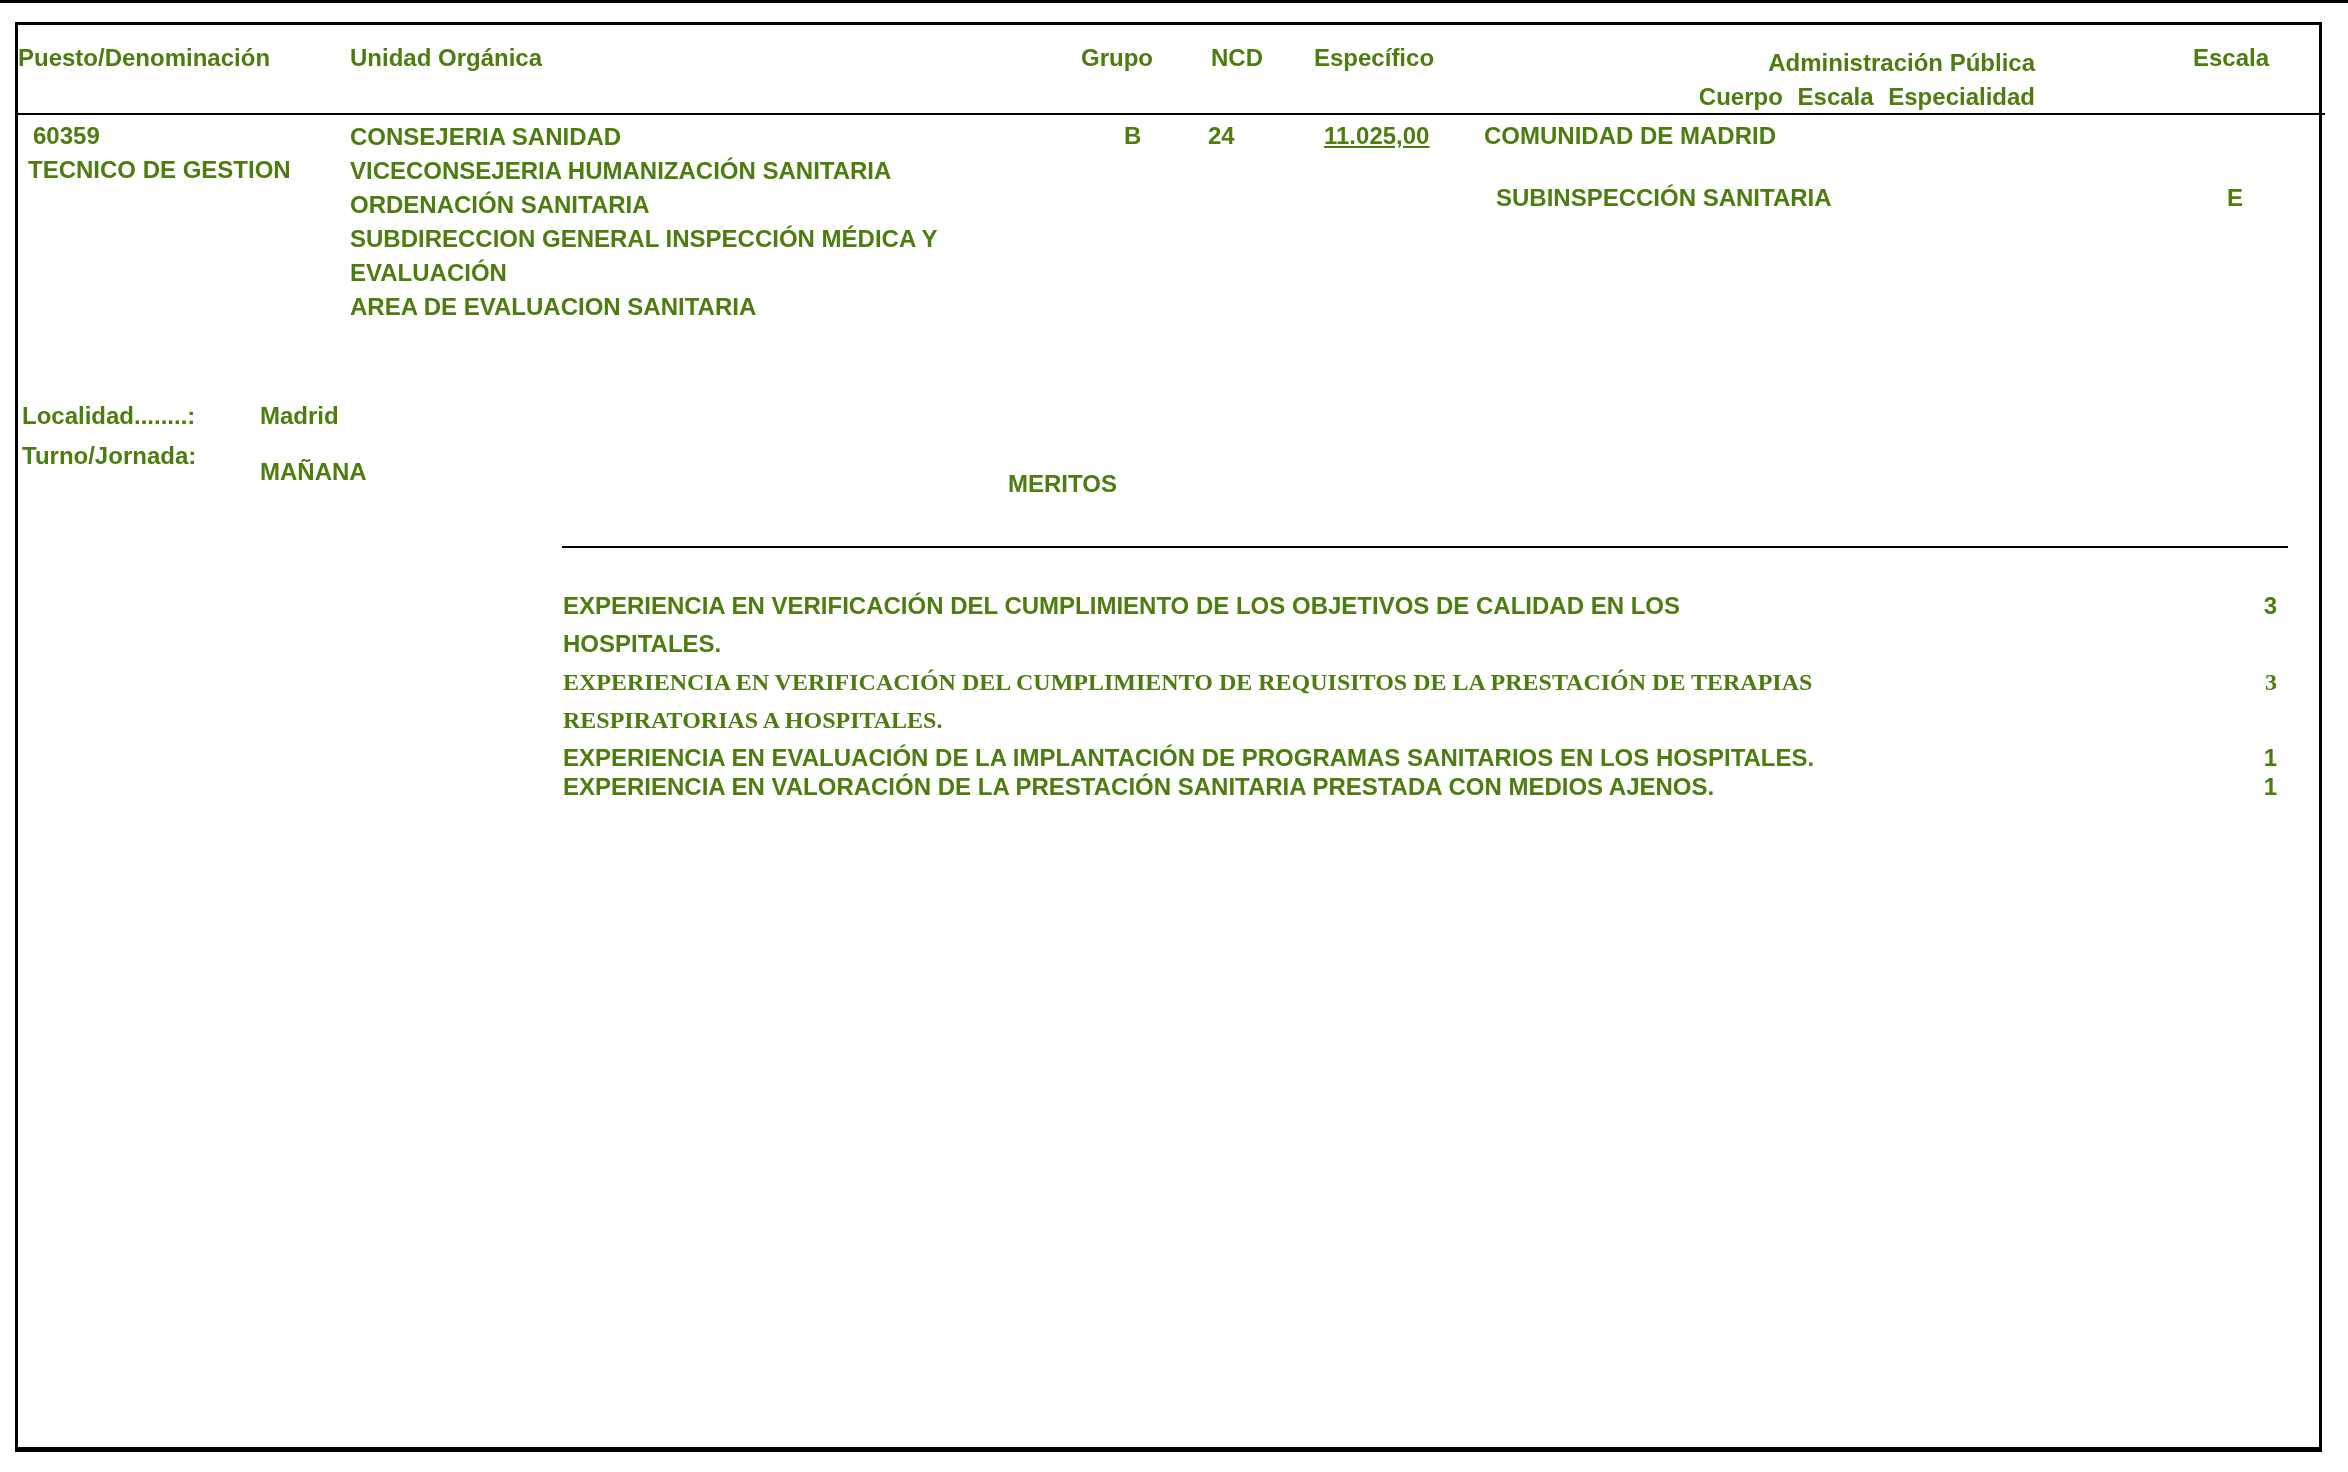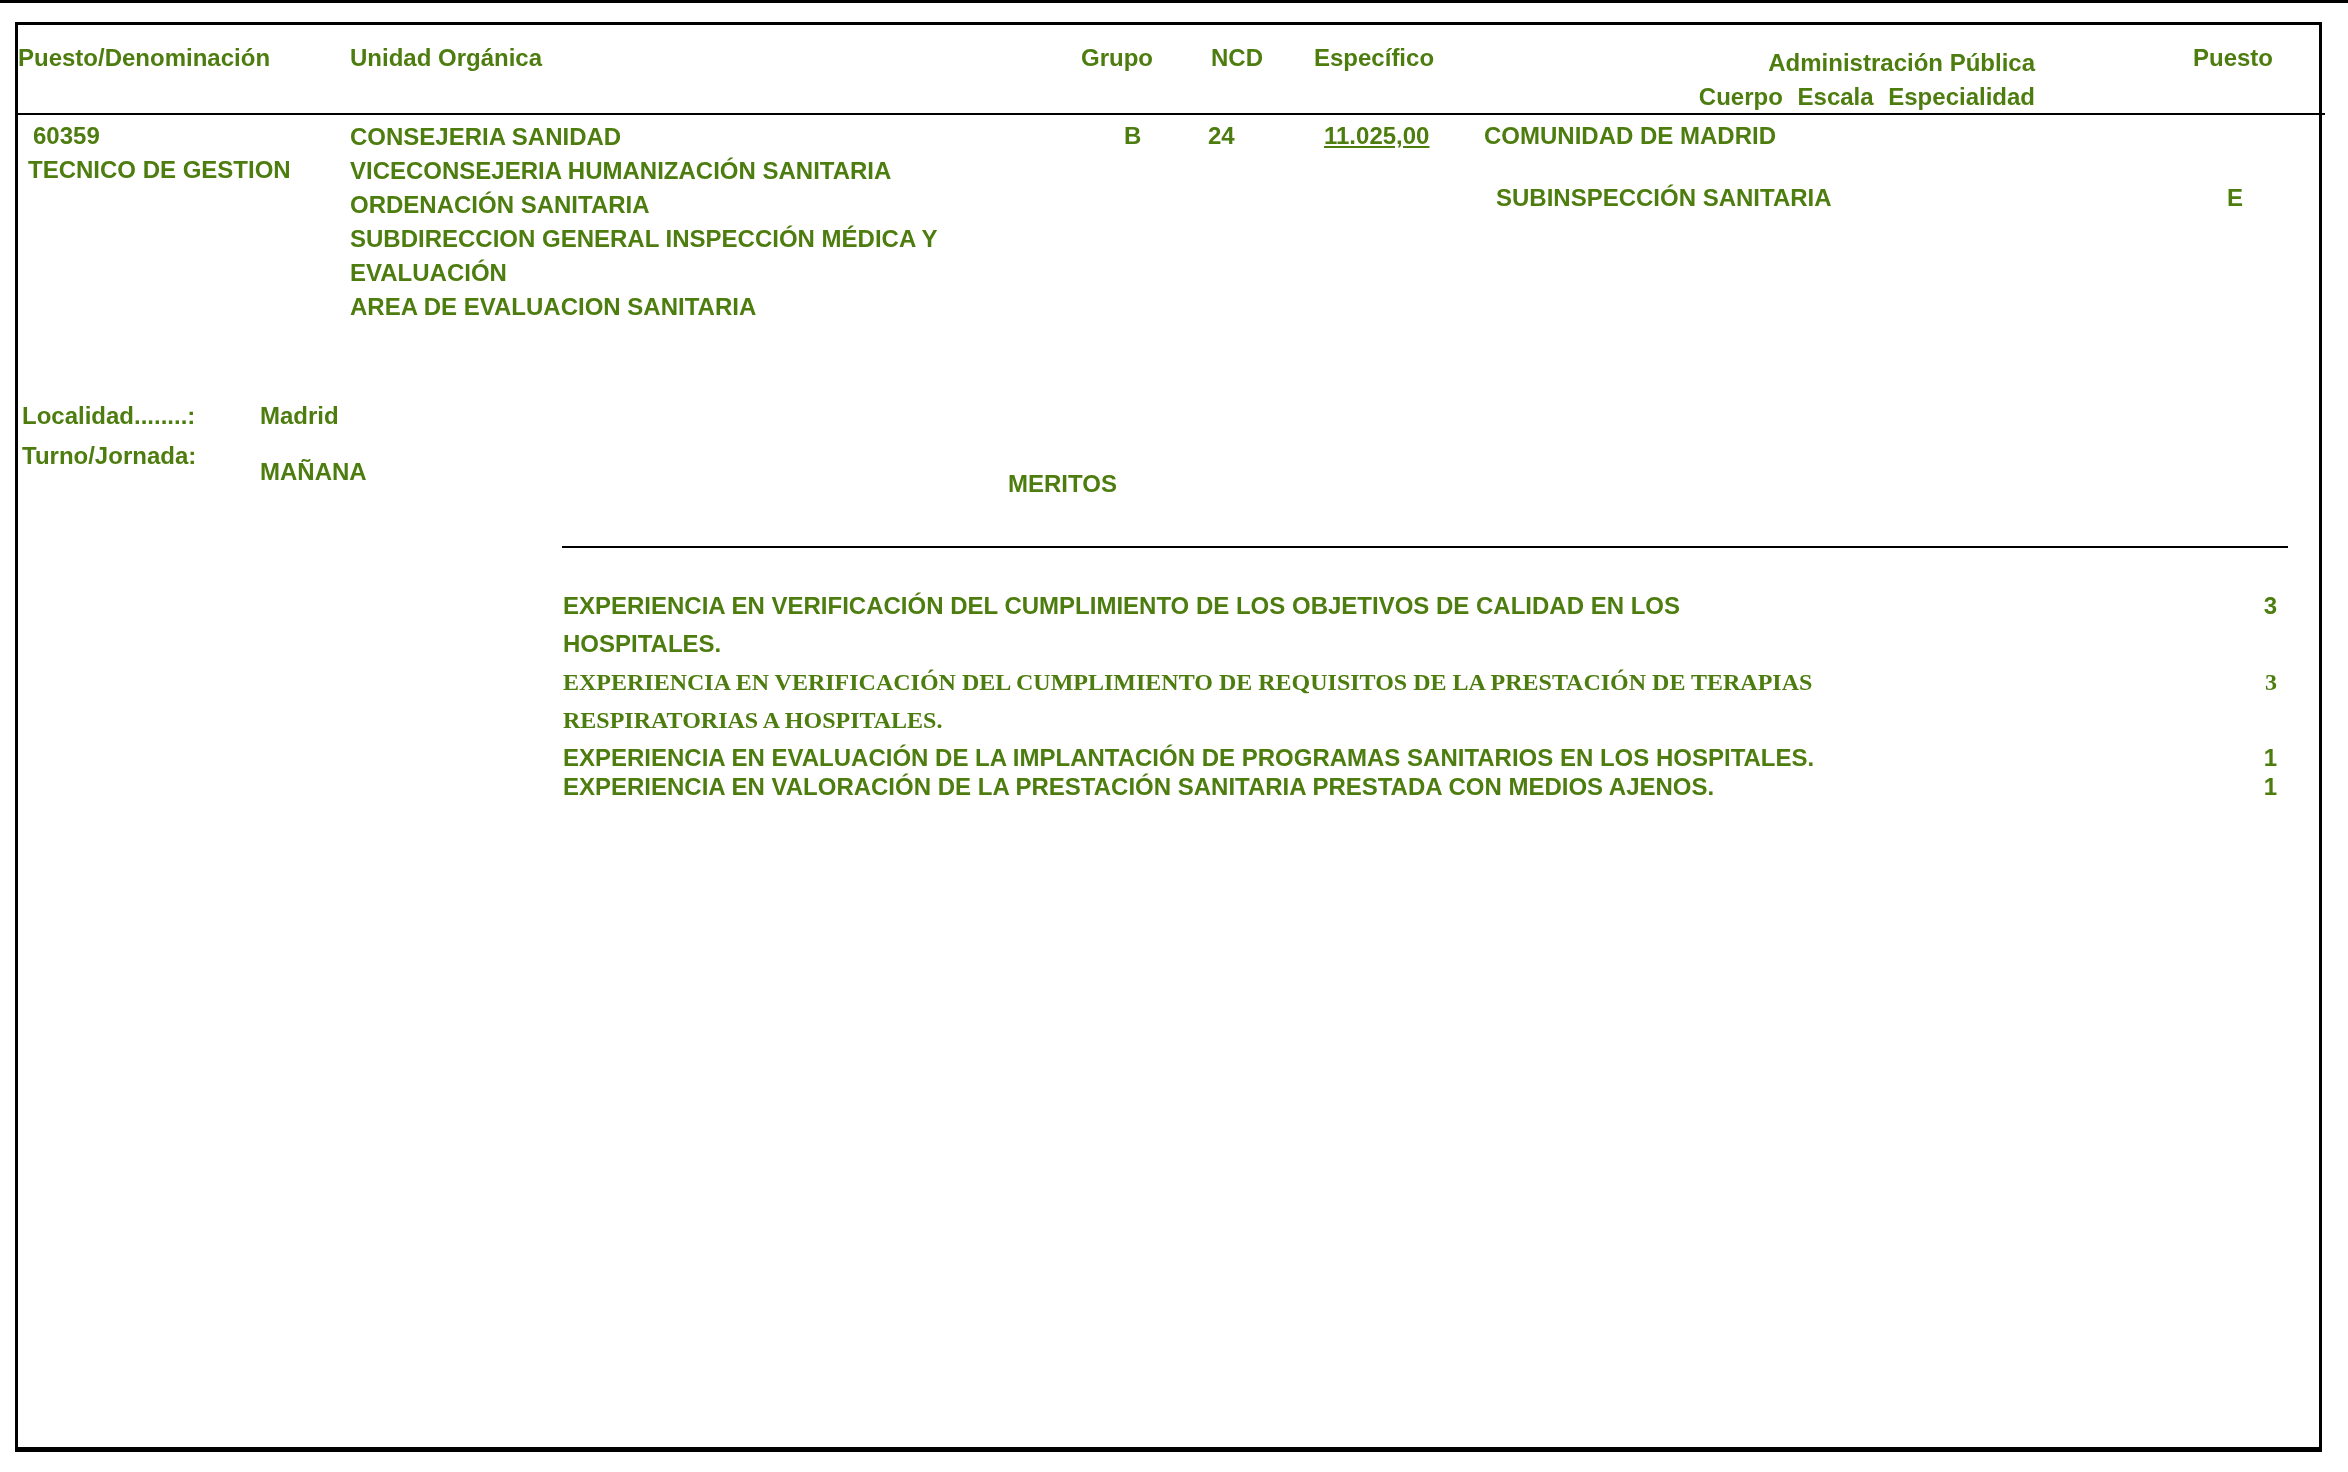--- a/index.html
+++ b/index.html
@@ -112,21 +112,21 @@
 
   <div class="abs h-puesto">Puesto/Denominación</div>
   <div class="abs h-unidad">Unidad Orgánica</div>
   <div class="abs h-grupo">Grupo</div>
   <div class="abs h-ncd">NCD</div>
   <div class="abs h-especifico">Específico</div>
   <div class="abs h-admin-block">
     <div>Administración Pública</div>
     <div class="h-admin-l2">Cuerpo Escala Especialidad</div>
   </div>
-  <div class="abs h-admon">Puesto</div>
+  <div class="abs h-admon">Escala</div>
 
   <div class="abs c-codigo">60359</div>
   <div class="abs c-denominacion">TECNICO DE GESTION</div>
 
   <div class="abs c-unidad">
     <div>CONSEJERIA SANIDAD</div>
     <div>VICECONSEJERIA HUMANIZACIÓN SANITARIA</div>
     <div>ORDENACIÓN SANITARIA</div>
     <div>SUBDIRECCION GENERAL INSPECCIÓN MÉDICA Y</div>
     <div>EVALUACIÓN</div>

